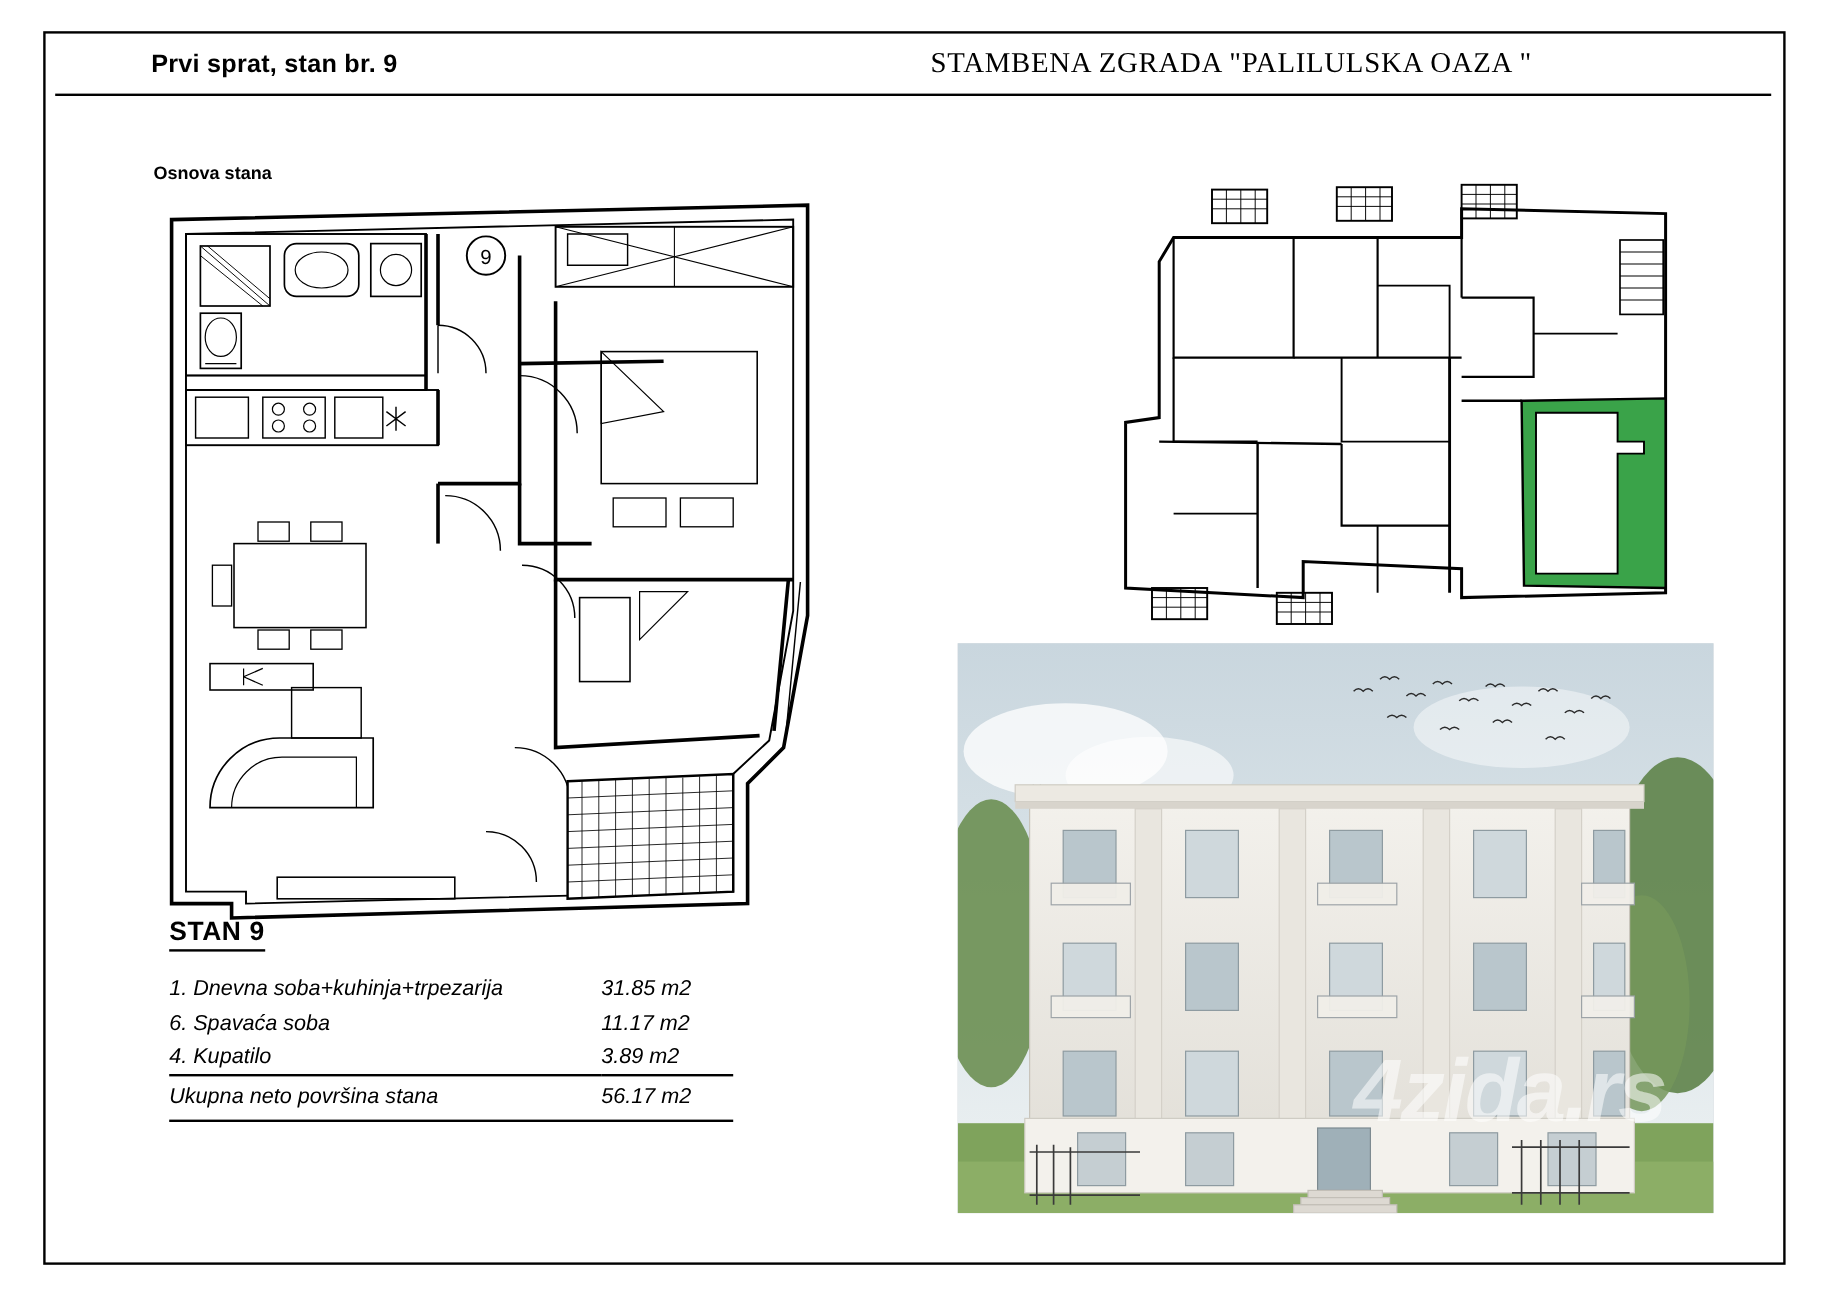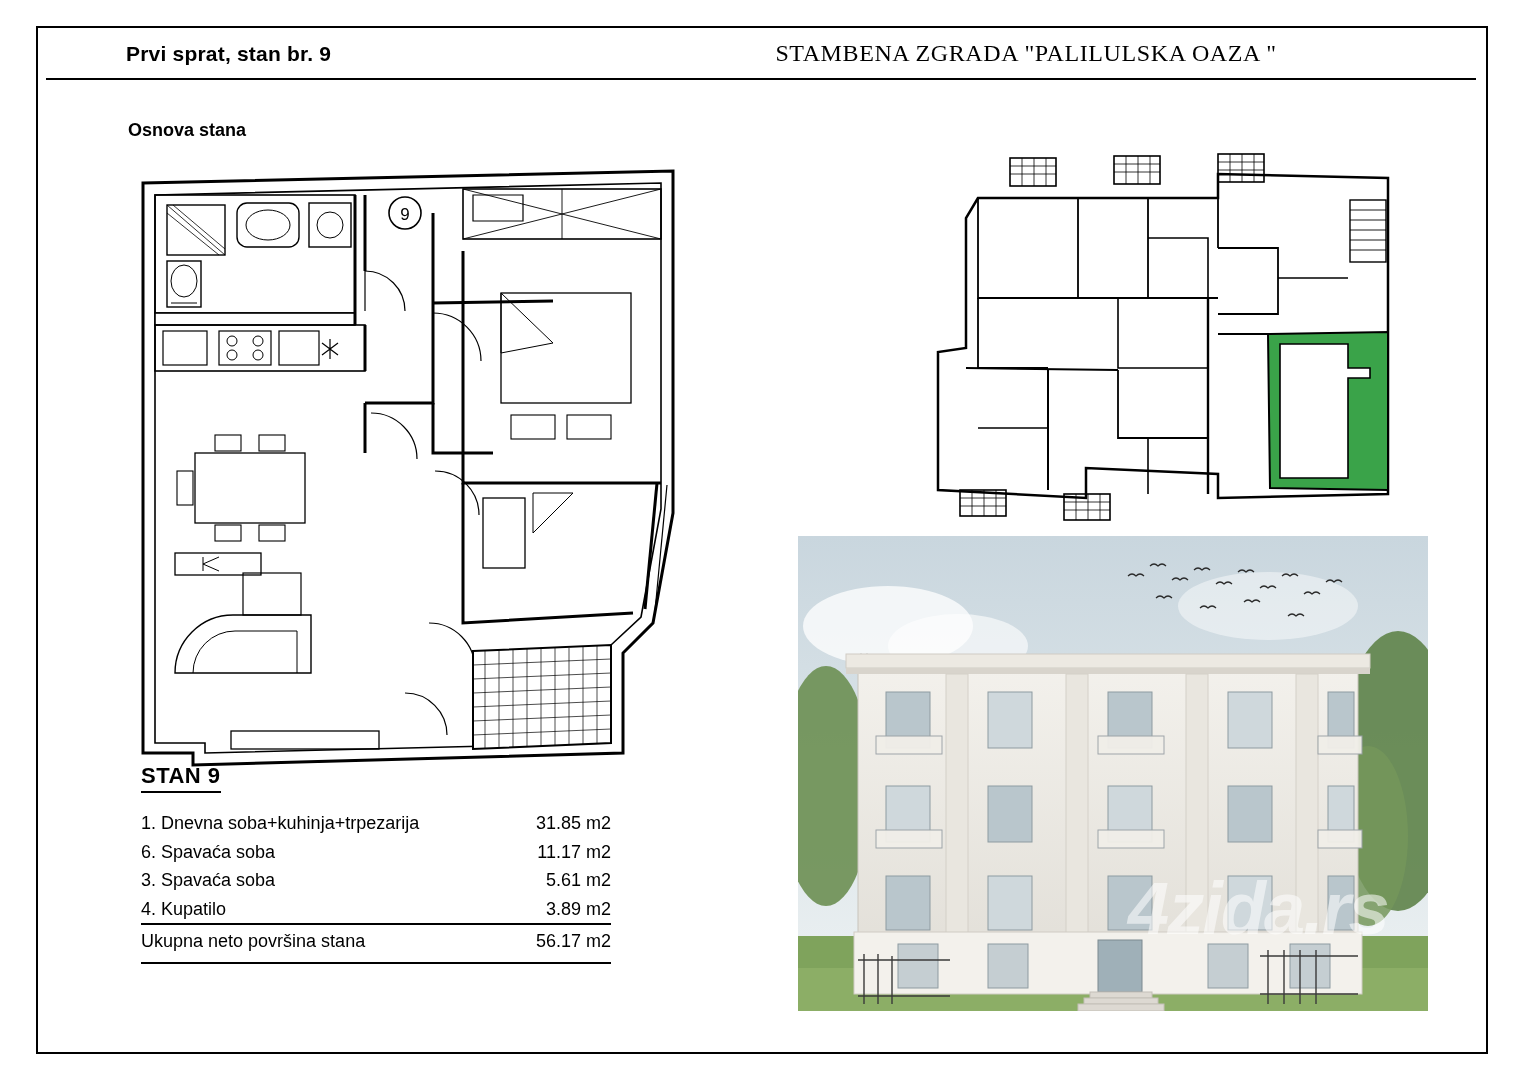--- a/index.html
+++ b/index.html
@@ -52,22 +52,22 @@
     width: 640px;
     text-align: center;
     font-family: "Liberation Serif", serif;
     font-size: 24px;
     letter-spacing: 0.6px;
   }
 
   .sub-title {
     position: absolute;
     left: 90px;
-    top: 92px;
-    font-size: 18px;
+    top: 108px;
+    font-size: 15px;
     font-weight: bold;
   }
 
   
   .plan-wrap {
     position: absolute;
     left: 95px;
     top: 125px;
     width: 560px;
     height: 620px;
@@ -92,23 +92,24 @@
   .legend-table {
     margin-top: 16px;
     width: 470px;
     border-collapse: collapse;
     font-size: 18px;
   }
   .legend-table td {
     padding: 3px 0;
     vertical-align: bottom;
     line-height: 1.25;
+    font-style: italic;
   }
   .legend-table td.num { width: 360px; }
-  .legend-table td.val { text-align: right; width: 110px; white-space: nowrap; }
+  .legend-table td.val { width: 110px; white-space: nowrap; }
   .legend-table tr.total td {
     border-top: 2px solid #000;
     padding-top: 5px;
   }
   .legend-underline {
     border-bottom: 2px solid #000;
     width: 470px;
     margin-top: 6px;
   }
 
@@ -271,24 +272,20 @@
     <div class="legend-title">STAN 9</div>
     <table class="legend-table">
       <tbody>
         <tr>
           <td class="num">1. Dnevna soba+kuhinja+trpezarija</td>
           <td class="val">31.85 m2</td>
         </tr>
         <tr>
           <td class="num">6. Spavaća soba</td>
           <td class="val">11.17 m2</td>
-        </tr>
-        <tr>
-          <td class="num">3. Spavaća soba</td>
-          <td class="val">5.61 m2</td>
         </tr>
         <tr>
           <td class="num">4. Kupatilo</td>
           <td class="val">3.89 m2</td>
         </tr>
         <tr class="total">
           <td class="num">Ukupna neto površina stana</td>
           <td class="val">56.17 m2</td>
         </tr>
       </tbody>

